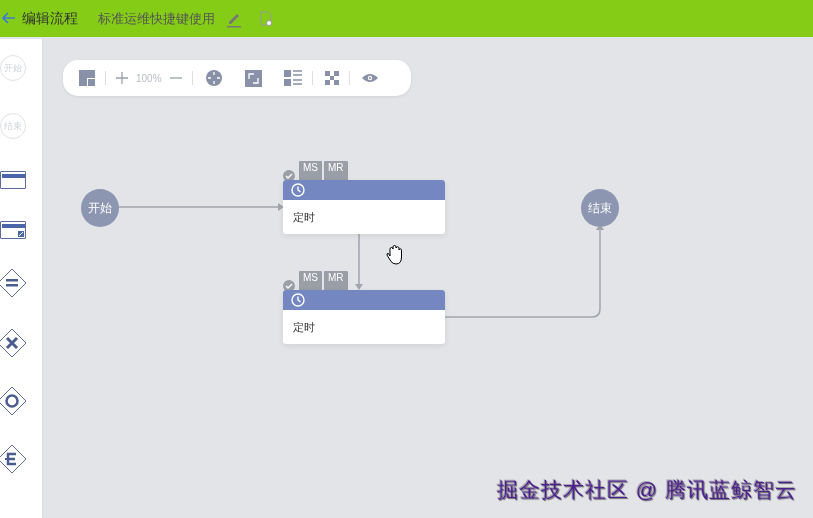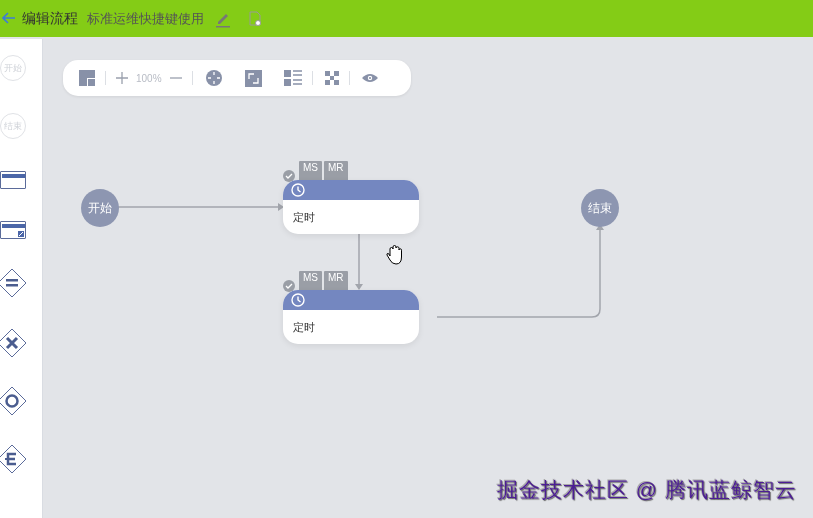--- a/index.html
+++ b/index.html
@@ -1,32 +1,32 @@
 <!DOCTYPE html>
 <html><head>
 <meta charset="utf-8">
 <style>
   * { box-sizing: border-box; margin: 0; padding: 0; }
   html, body { width: 813px; height: 518px; overflow: hidden; background: #e2e4e8; font-family: "Liberation Sans", "DejaVu Sans", sans-serif; }
   .header { position: absolute; left: 0; top: 0; width: 813px; height: 38px; background: #84cc16; border-bottom: 1px solid #e3e5ea; display: flex; align-items: center; }
   .back { margin-left: 2px; color: #3d7bd9; font-size: 15px; width: 16px; cursor: pointer; }
   .hdr-title { font-size: 14px; color: #333; margin-left: 4px; }
-  .hdr-name { font-size: 13px; color: #555; margin-left: 9px; }
+  .hdr-name { font-size: 13px; color: #555; margin-left: 20px; }
   .hdr-icon { margin-left: 10px; width: 18px; height: 18px; display: flex; align-items: center; justify-content: center; cursor: pointer; }
   .sidebar { position: absolute; left: 0; top: 39px; width: 43px; height: 479px; background: #fff; border-right: 1px solid #d9dce2; }
   .sb-item { position: absolute; display: flex; align-items: center; justify-content: center; cursor: grab; }
   .sb-circle { width: 26px; height: 26px; border-radius: 50%; border: 1px solid #e0e2e6; color: #cfd2d8; font-size: 9px; }
   .sb-rect { width: 26px; height: 18px; border: 1px solid #5b6b9a; border-radius: 1px; background: #fff; }
   .sb-rect .bar { position: absolute; left: 1px; top: 2px; width: 23px; height: 4px; background: #4b66a8; }
   .toolbar { position: absolute; left: 63px; top: 60px; width: 348px; height: 36px; background: #fff; border-radius: 15px; box-shadow: 0 1px 3px rgba(0,0,0,0.08); display: flex; align-items: center; padding-left: 16px; }
   .tb-btn { display: flex; align-items: center; justify-content: center; cursor: pointer; }
   .tb-sep { width: 1px; height: 14px; background: #dcdfe4; margin: 0 10px; }
   .zoom-txt { font-size: 10px; color: #b8bcc5; margin: 0 8px; }
   .round-node { position: absolute; width: 38px; height: 38px; border-radius: 50%; background: #8d96b1; color: #fff; font-size: 12px; display: flex; align-items: center; justify-content: center; cursor: pointer; }
-  .task { position: absolute; width: 136px; height: 54px; background: #fff; border-radius: 15px; box-shadow: 0 2px 6px rgba(0,0,0,0.08); overflow: hidden; cursor: pointer; }
+  .task { position: absolute; width: 162px; height: 54px; background: #fff; border-radius: 3px; box-shadow: 0 2px 6px rgba(0,0,0,0.08); overflow: hidden; cursor: pointer; }
   .task-head { height: 20px; background: #7487c0; display: flex; align-items: center; padding-left: 8px; }
   .task-label { font-size: 11px; color: #333; padding: 10px 0 0 10px; }
   .badges { position: absolute; display: flex; align-items: center; gap: 2px; }
   .check { width: 12px; height: 12px; border-radius: 50%; background: #9a9ea6; display: flex; align-items: center; justify-content: center; margin-right: 2px; }
   .badge { background: #9a9ea6; color: #fff; font-size: 10px; padding: 0 4px; height: 29px; line-height: 13px; border-radius: 1px; }
   .watermark { position: absolute; right: 16px; bottom: 14px; font-size: 21px; color: #4c1d95; text-shadow: 1px 1px 1px #666, -1px -1px 0 #aaa; letter-spacing: 1px; }
   .cursor { position: absolute; left: 385px; top: 244px; }
 </style>
 </head>
 <body>

